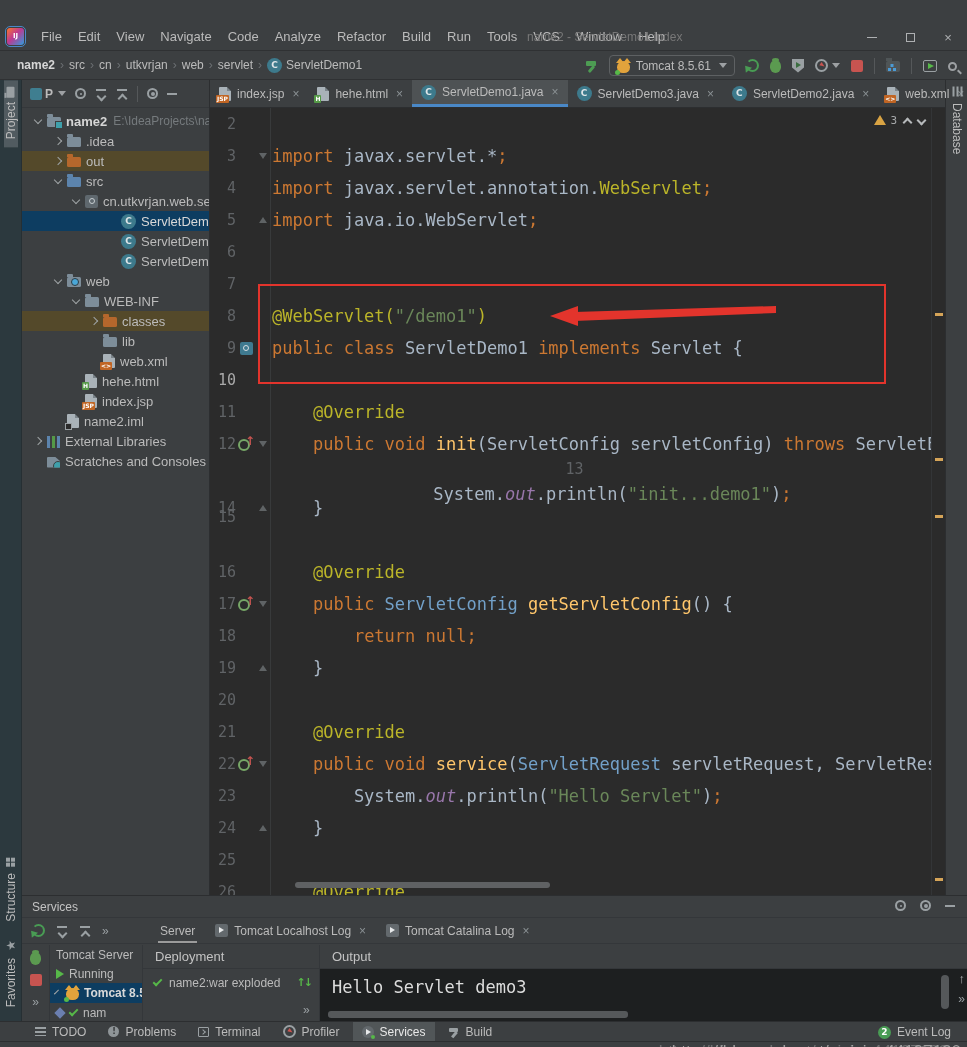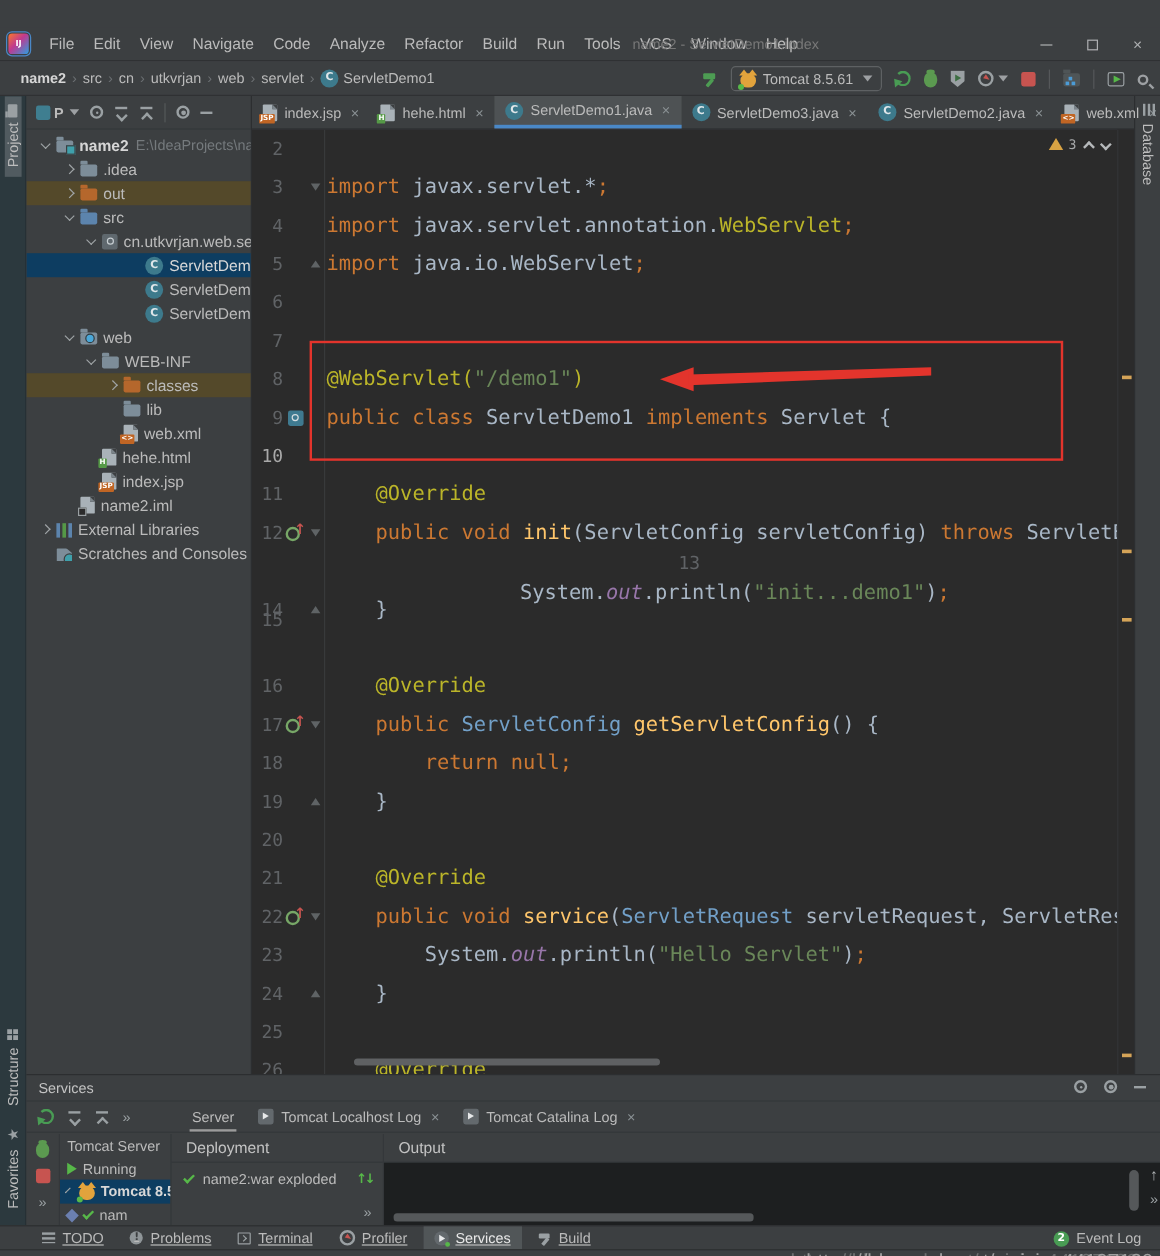--- a/index.html
+++ b/index.html
@@ -754,35 +754,36 @@
                 <span class="ic checkm"></span>
                 <span>name2:war exploded</span>
                 <span class="swap">↑↓</span>
               </div>
             </div>
           <span class="more" id="dep-more">»</span>
         </div>
         <div id="svc-output">
           <div class="subhdr">Output</div>
           <div id="console">
+            <div class="txt">Hello Servlet demo3</div>
             <div class="vsb"></div>
             <div class="hsb"></div>
             <div class="ctl">
               <span>↑</span>
               <span class="more">»</span>
             </div>
           </div>
         </div>
       </div>
     </div>
   </div>
 </div>
 
 <div id="tool-bar">
-  <div id="btools" style="display:flex;gap:4px;text-decoration:underline;">
+  <div id="btools" style="display:flex;gap:4px;">
       <div class="btool">
         <span class="ic i-todo"></span>
         <span>TODO</span>
       </div>
       <div class="btool">
         <span class="ic i-prob">!</span>
         <span>Problems</span>
       </div>
       <div class="btool">
         <span class="ic i-term"></span>

